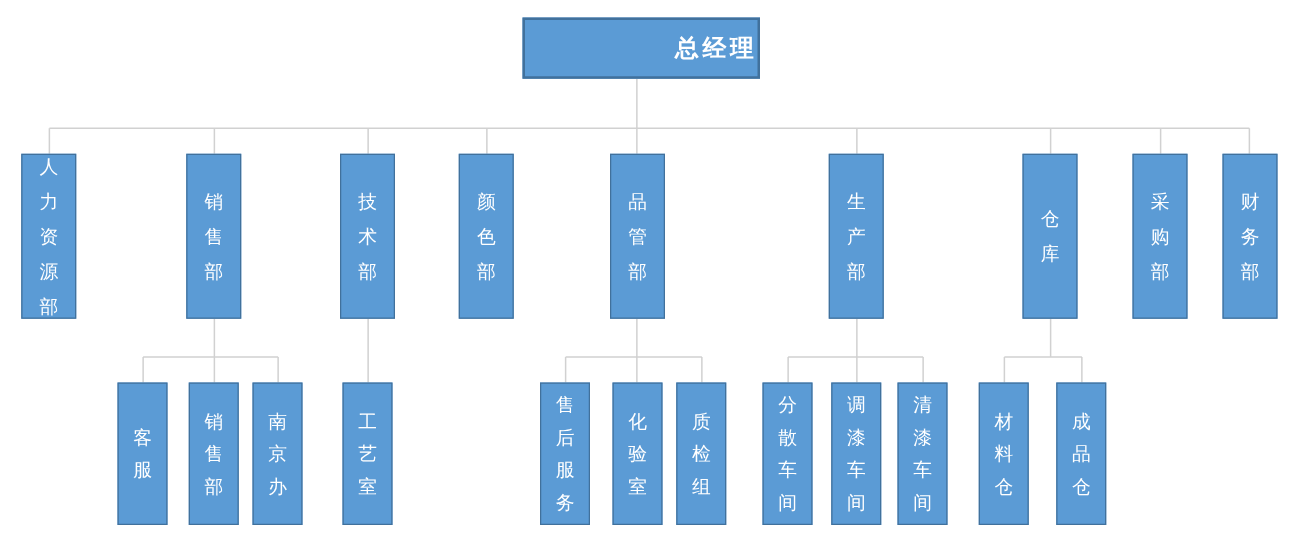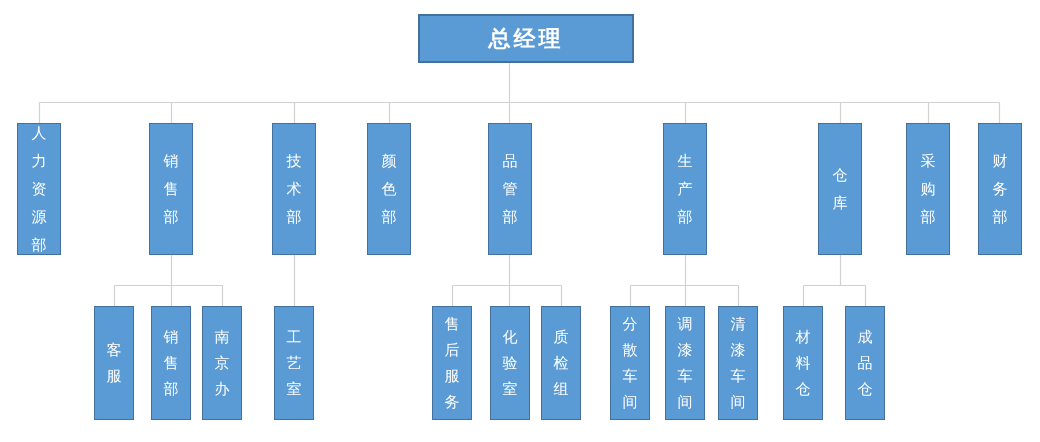--- a/index.html
+++ b/index.html
@@ -21,23 +21,24 @@
   .connector{stroke:var(--connector);stroke-width:1.2;fill:none;}
   .node{
     position:absolute;
     background:var(--node-fill);
     border:1.4px solid var(--node-border);
     box-sizing:border-box;
     color:var(--text);
     display:flex;align-items:center;justify-content:center;
   }
   .root-node{
-    left:418px;top:14px;width:216px;height:49px;
-    font-size:22px;font-weight:bold;letter-spacing:3px;
+    left:418px;top:14px;width:190px;height:49px;
+    font-size:19px;font-weight:bold;letter-spacing:3px;
     border-width:2px;
+    justify-content:flex-end;
   }
   .l2{top:123px;width:44px;height:132px;font-size:15px;}
   .l3{top:306px;width:40px;height:114px;font-size:15px;}
   .vtext{display:flex;flex-direction:column;align-items:center;justify-content:center;}
   .l2 .vtext{gap:9px;}
   .l3 .vtext{gap:7px;}
   
   .p-hr{left:17px;}  .p-sales{left:149px;} .p-tech{left:272px;}
   .p-color{left:367px;} .p-qa{left:488px;} .p-prod{left:663px;}
   .p-wh{left:818px;} .p-purch{left:906px;} .p-fin{left:978px;}

